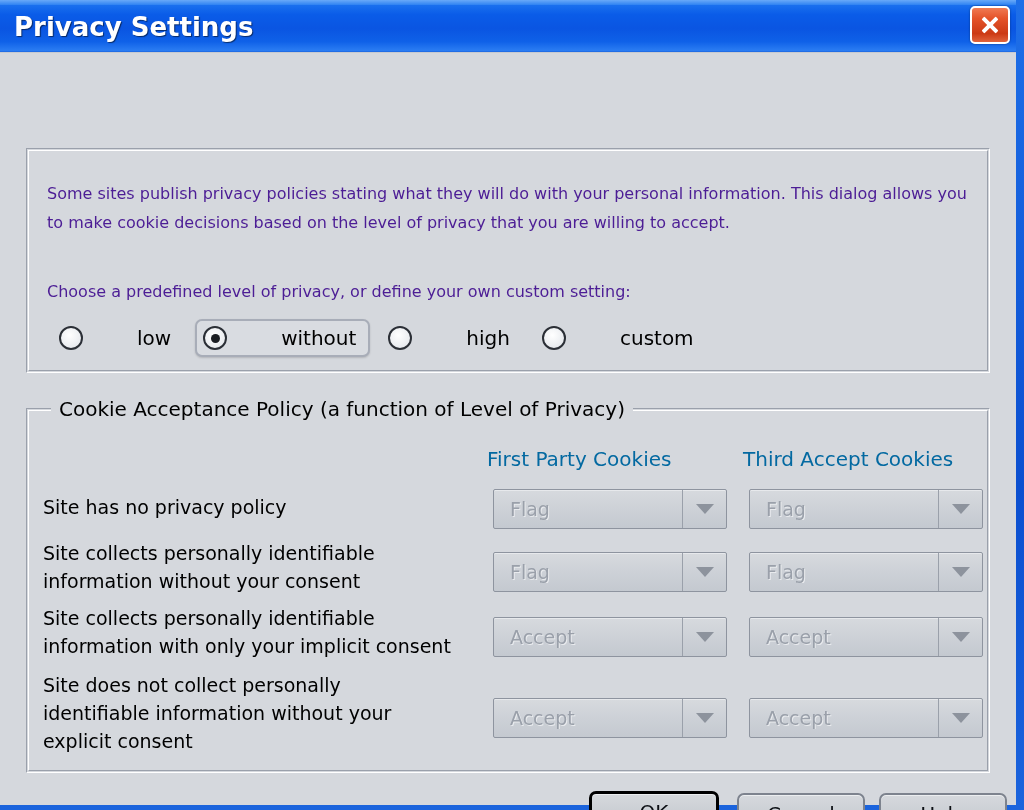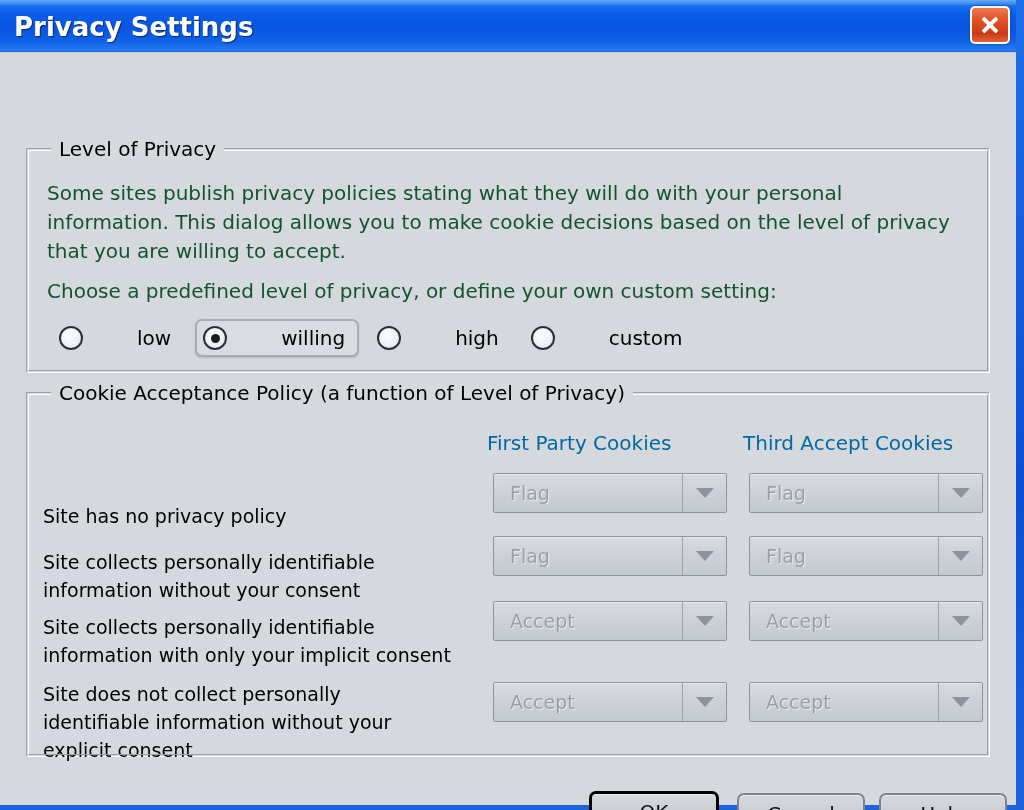--- a/index.html
+++ b/index.html
@@ -118,26 +118,26 @@
     left: 24px;
     background: #d5d8dd;
     padding: 0 8px;
     font-size: 20px;
     color: #000000;
     white-space: nowrap;
     z-index: 2;
   }
 
   #gb-privacy { left: 26px; top: 95px; width: 964px; height: 225px; }
-  #gb-cookie  { left: 26px; top: 339px; width: 964px; height: 365px; }
+  #gb-cookie  { left: 26px; top: 355px; width: 964px; height: 365px; }
 
   .body-text {
     position: absolute;
-    font-size: 20px;
-    color: #14532d;
+    font-size: 16px;
+    color: #4c1d95;
     line-height: 29px;
     white-space: pre-line;
   }
 
   
   .radio-row {
     position: absolute;
     left: 24px;
     top: 170px;
     display: flex;
@@ -191,21 +191,20 @@
     font-size: 20px;
     color: #0369a1;
     white-space: nowrap;
   }
   .row-label {
     position: absolute;
     font-size: 19px;
     color: #000000;
     line-height: 28px;
     white-space: pre-line;
-    margin-top: 25px;
   }
   .combo {
     position: absolute;
     width: 234px;
     height: 40px;
     border: 1px solid #8e949f;
     border-radius: 2px;
     box-sizing: border-box;
     background: linear-gradient(180deg,#d7dade 0%, #cdd1d7 50%, #c4c9d0 100%);
     display: flex;
@@ -264,34 +263,33 @@
     <div class="title-text">Privacy Settings</div>
     <div class="close-btn">
       <span class="x1"></span>
       <span class="x2"></span>
     </div>
   </div>
 
   <div class="client">
 
     <div class="groupbox" id="gb-privacy">
-      <div class="gb-title">Level of Privacy</div>
 
       <div class="body-text" style="left:20px; top:30px; width:920px;">Some sites publish privacy policies stating what they will do with your personal information. This dialog allows you to make cookie decisions based on the level of privacy that you are willing to accept.</div>
 
       <div class="body-text" style="left:20px; top:128px; width:920px;">Choose a predefined level of privacy, or define your own custom setting:</div>
 
       <div class="radio-row">
         <div class="radio-item">
           <span class="radio-dot"></span>
           <span class="radio-label">low</span>
         </div>
         <div class="radio-item focused">
           <span class="radio-dot checked"></span>
-          <span class="radio-label">willing</span>
+          <span class="radio-label">without</span>
         </div>
         <div class="radio-item">
           <span class="radio-dot"></span>
           <span class="radio-label">high</span>
         </div>
         <div class="radio-item">
           <span class="radio-dot"></span>
           <span class="radio-label">custom</span>
         </div>
       </div>

